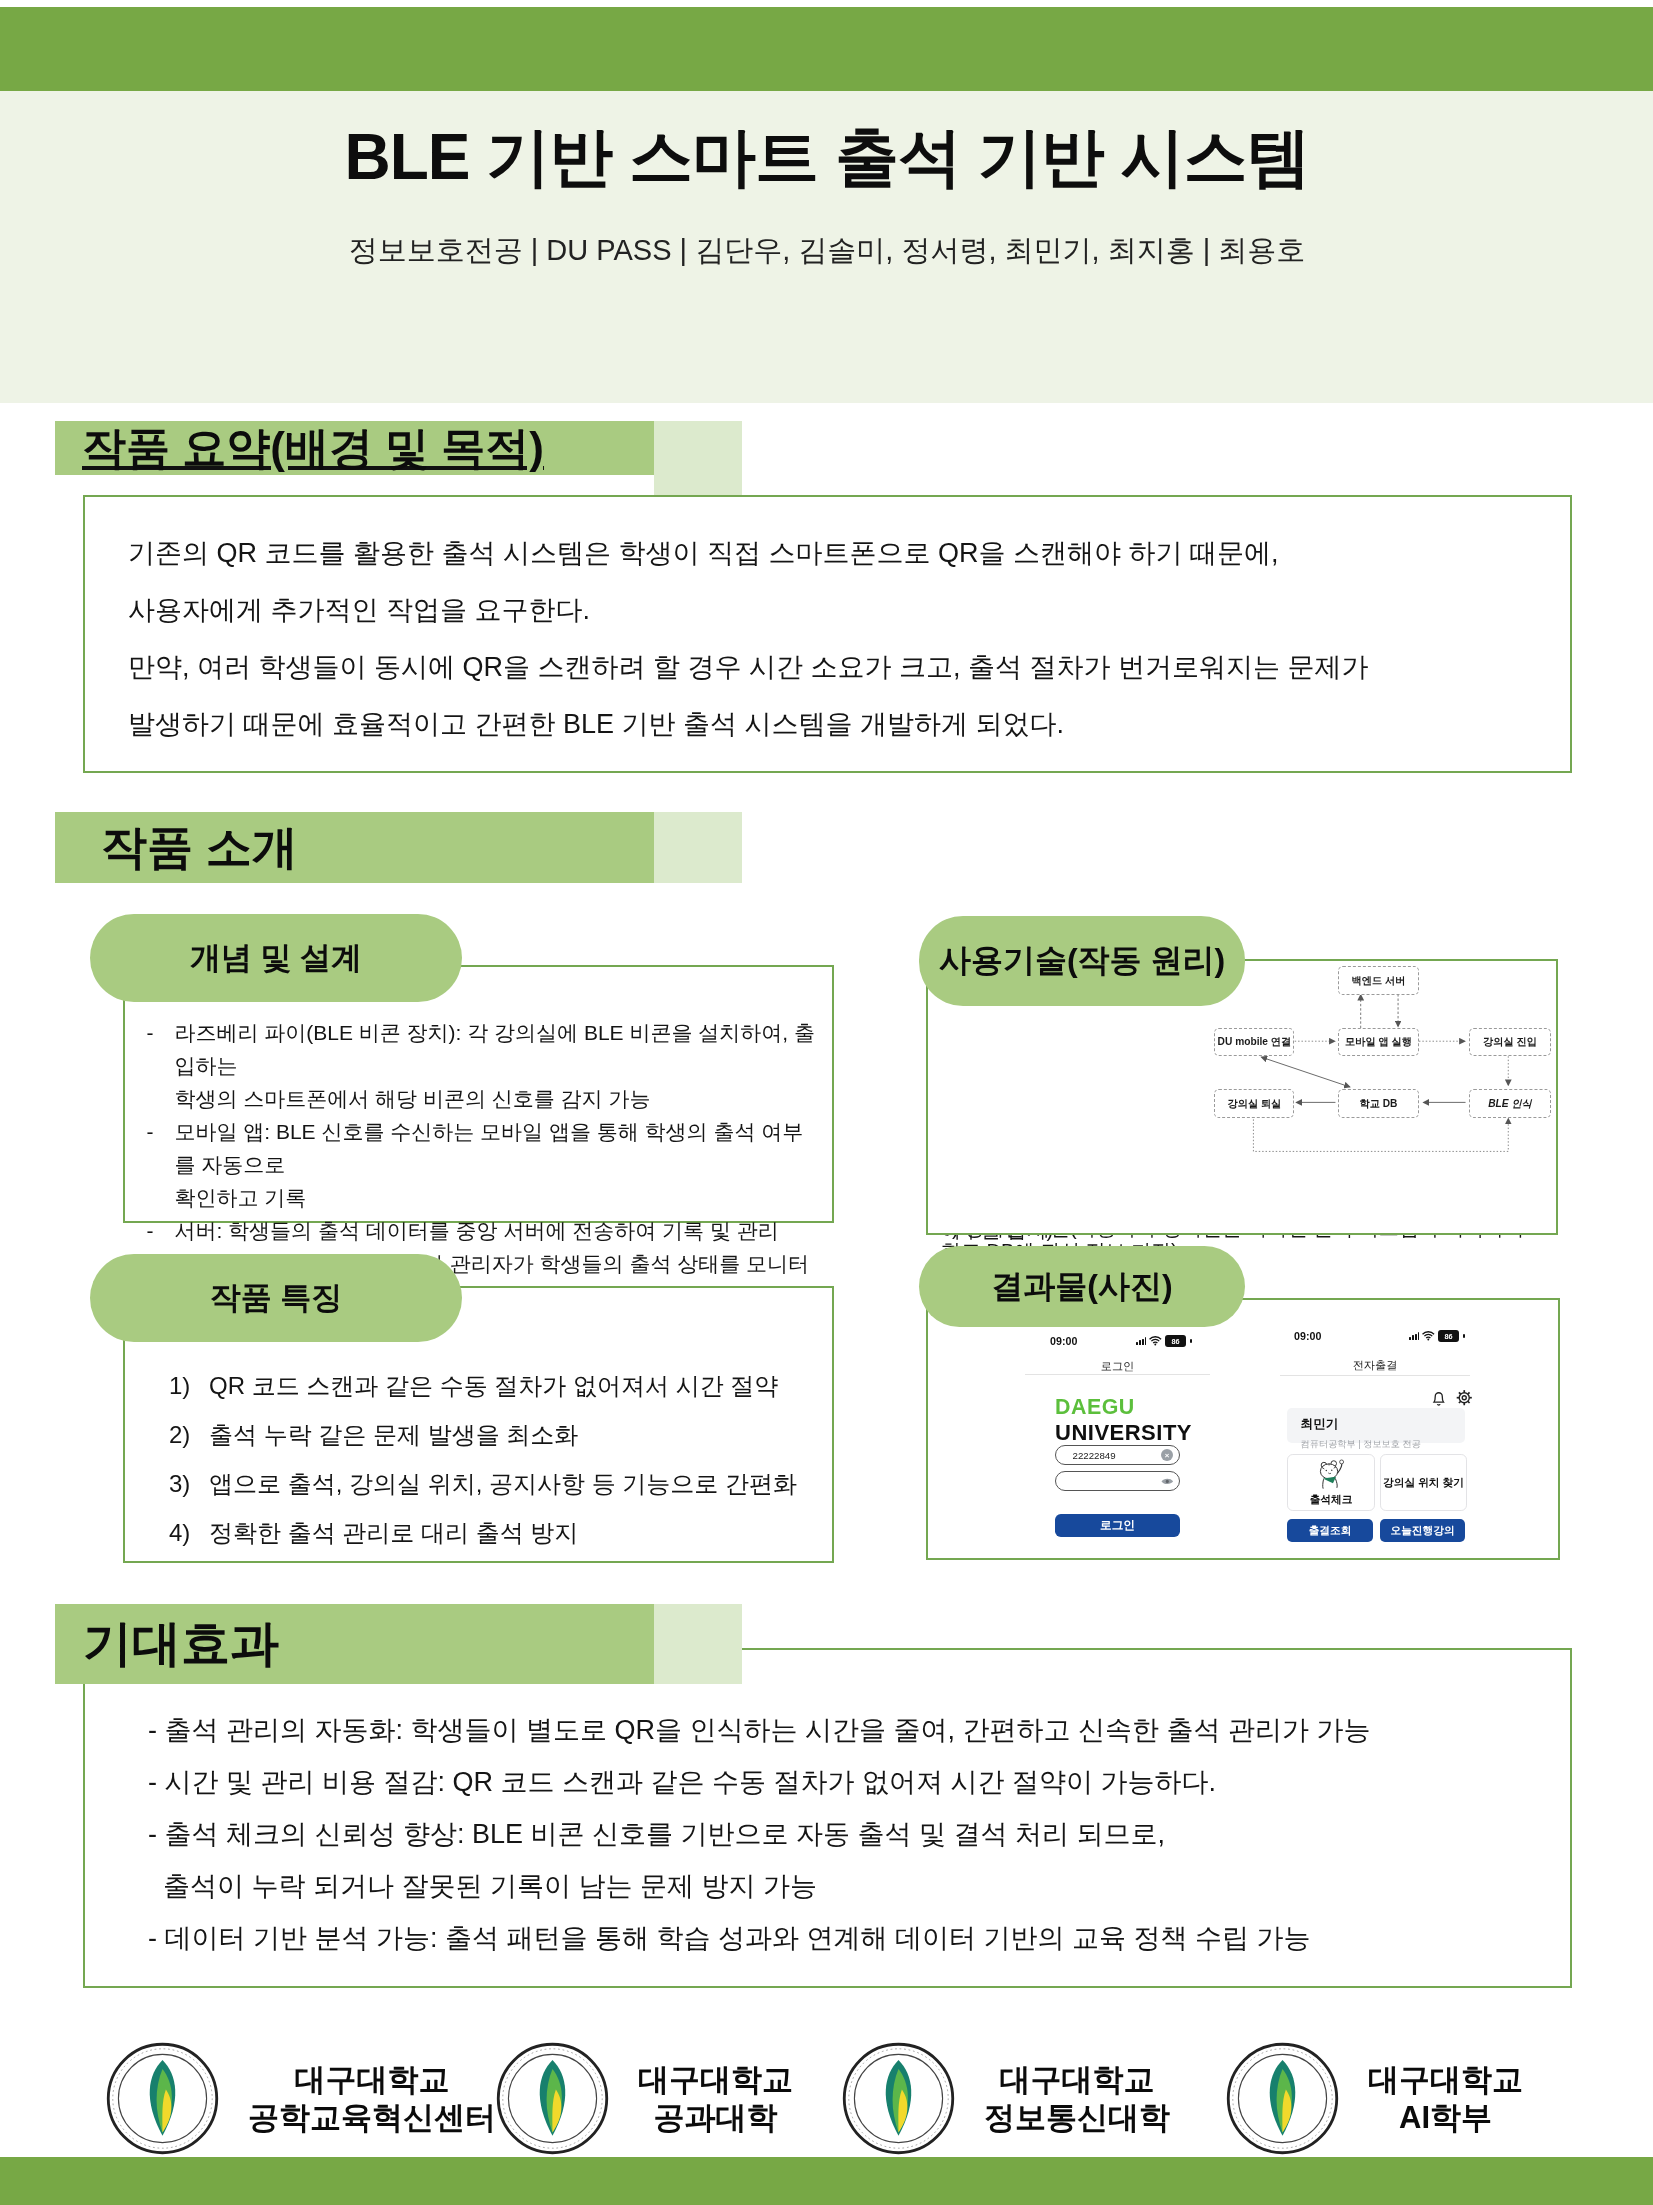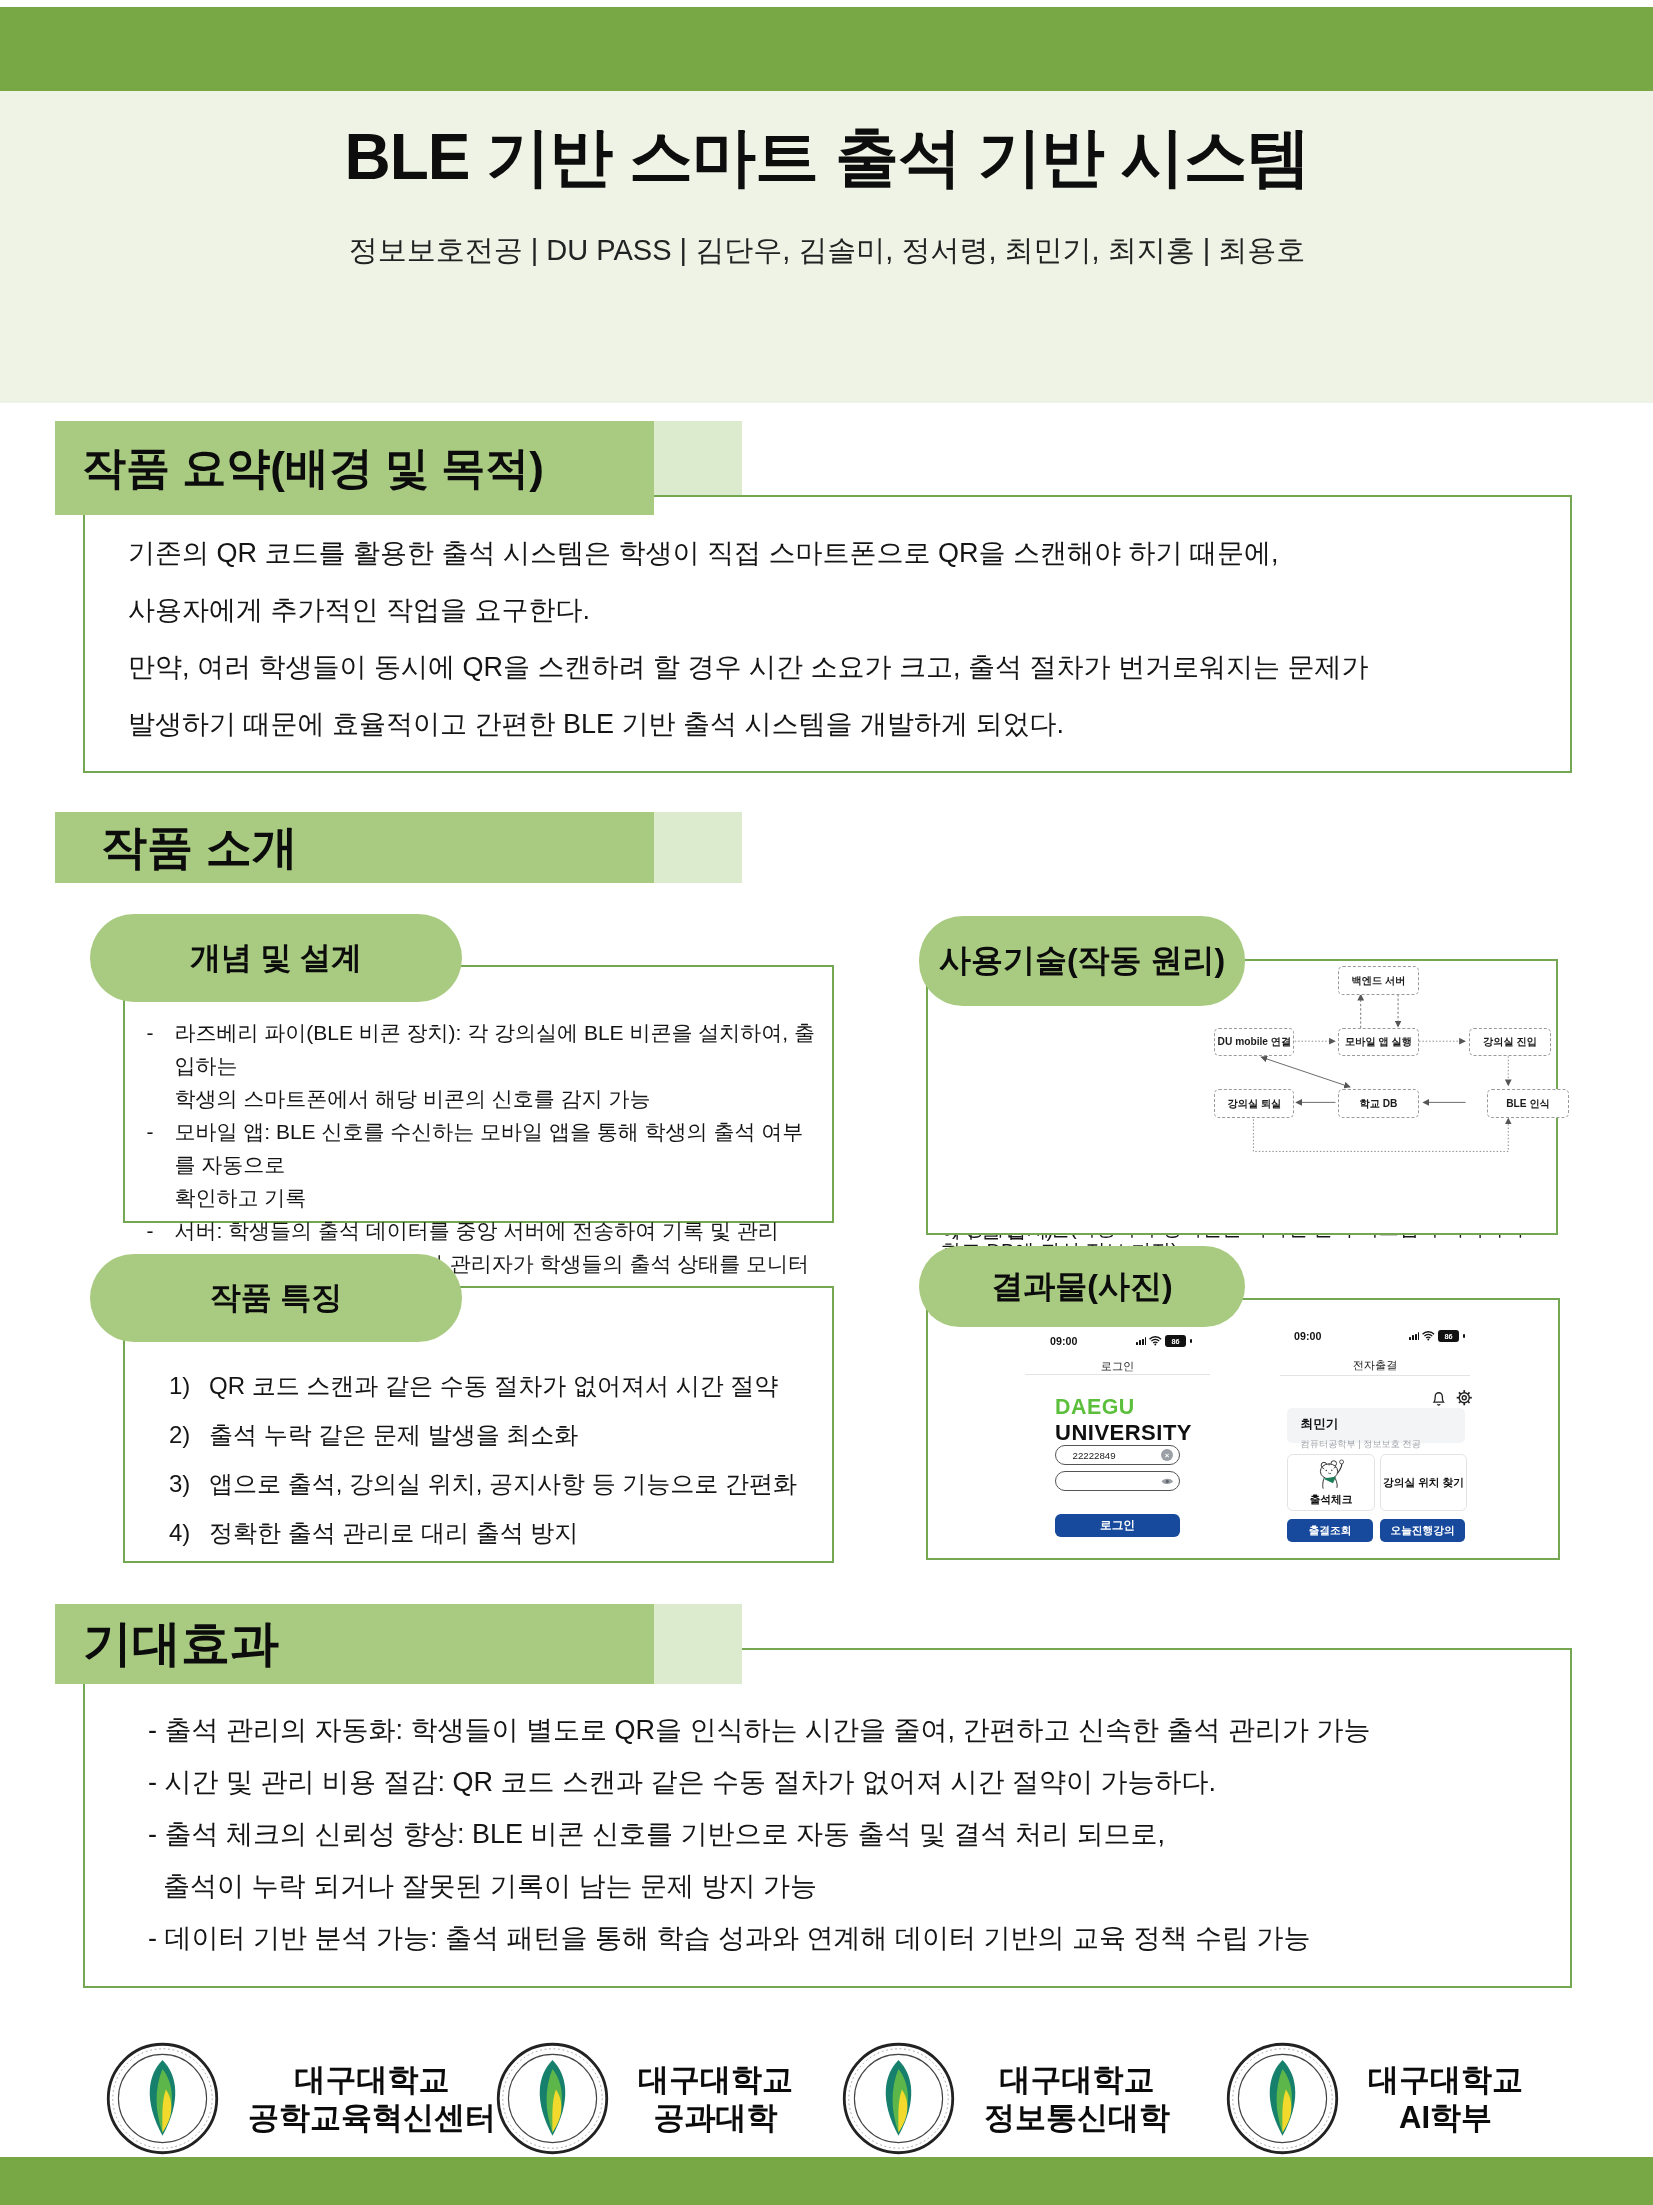--- a/index.html
+++ b/index.html
@@ -7,21 +7,21 @@
           font-family:"Liberation Sans","DejaVu Sans",sans-serif;color:#111;}
   .abs{position:absolute;}
   
   .topbar{left:0;top:6.8px;width:1654px;height:85px;background:#77a845;}
   .titleband{left:0;top:91px;width:1654px;height:312px;background:#eef3e6;text-align:center;}
   .main-title{margin:0;padding-top:23px;font-size:64px;font-weight:800;letter-spacing:-1px;color:#0d0d0d;}
   .main-sub{margin:0;margin-top:30px;font-size:29px;font-weight:400;color:#222;}
   
   .seclabel{background:#a9cb81;display:flex;align-items:center;z-index:3;}
   .seclabel span{font-weight:800;color:#0c0c0c;}
-  .lbl-summary{left:55px;top:421px;width:599px;height:94px;}
+  .lbl-summary{left:55px;top:421px;width:599px;height:54px;text-decoration:underline;}
   .lbl-summary span{font-size:44px;padding-left:27px;}
   .ext{background:#dceacd;z-index:3;}
   .ext-summary{left:654px;top:421px;width:88px;height:74px;}
   .band-intro{left:55px;top:812px;width:599px;height:71px;}
   .band-intro span{font-size:46px;padding-left:46px;}
   .ext-intro{left:654px;top:812px;width:88px;height:71px;}
   .lbl-effects{left:55px;top:1604px;width:599px;height:80px;}
   .lbl-effects span{font-size:49px;padding-left:28px;}
   .ext-effects{left:654px;top:1604px;width:88px;height:80px;}
   
@@ -51,21 +51,21 @@
   
   .diagram{left:1211px;top:965px;width:346px;height:200px;z-index:2;}
   .dgn{position:absolute;border:1px dashed #9a9a9a;border-radius:4.9px;background:#fff;
        display:flex;align-items:center;justify-content:center;font-weight:700;font-size:10.2px;color:#1a1a1a;}
   .n0{left:127px;top:1px;width:79px;height:27px;}
   .n1{left:3.4px;top:63px;width:78px;height:26px;}
   .n2{left:127px;top:63px;width:79px;height:26px;}
   .n3{left:258px;top:63px;width:80px;height:26px;}
   .n4{left:3.4px;top:124px;width:78px;height:27px;}
   .n5{left:127px;top:124px;width:79px;height:27px;}
-  .n6{left:276px;top:124px;width:80px;height:27px;}
+  .n6{left:258px;top:124px;width:80px;height:27px;font-style:italic;}
   .dg-arrows{position:absolute;left:0;top:0;}
   
   .ph-el{position:absolute;}
   .statusrow{display:flex;align-items:center;justify-content:space-between;}
   .ph-time{font-size:10.7px;font-weight:700;color:#111;}
   .sticons{display:flex;align-items:center;gap:2.9px;}
   .bars{display:flex;align-items:flex-end;gap:1px;}
   .bars i{display:block;width:1.9px;background:#111;border-radius:0.5px;}
   .batt{width:21.4px;height:11.7px;background:#111;border-radius:2.9px;color:#fff;font-size:7.3px;font-weight:700;
         display:flex;align-items:center;justify-content:center;}

